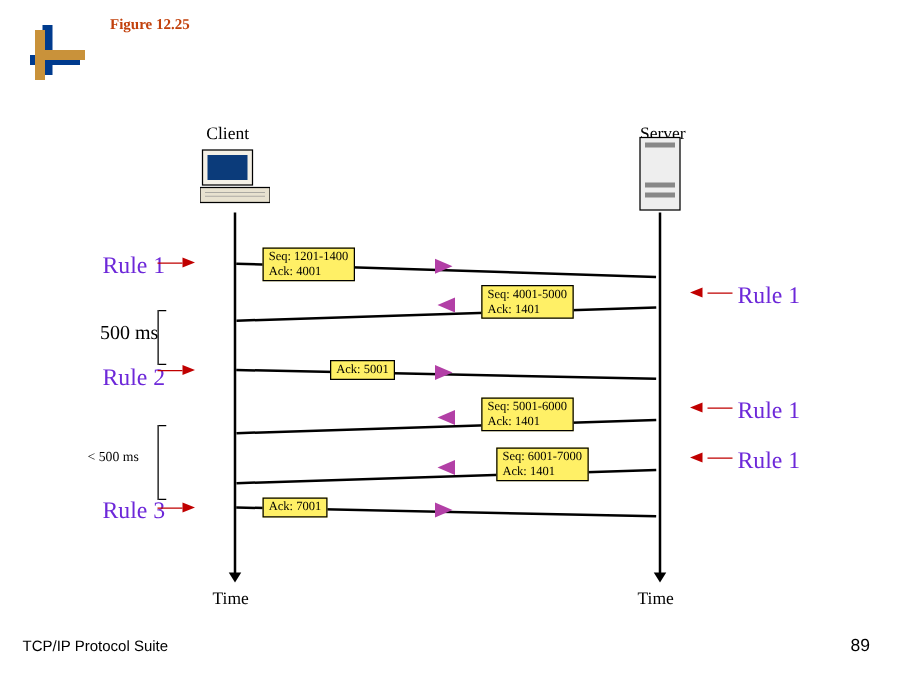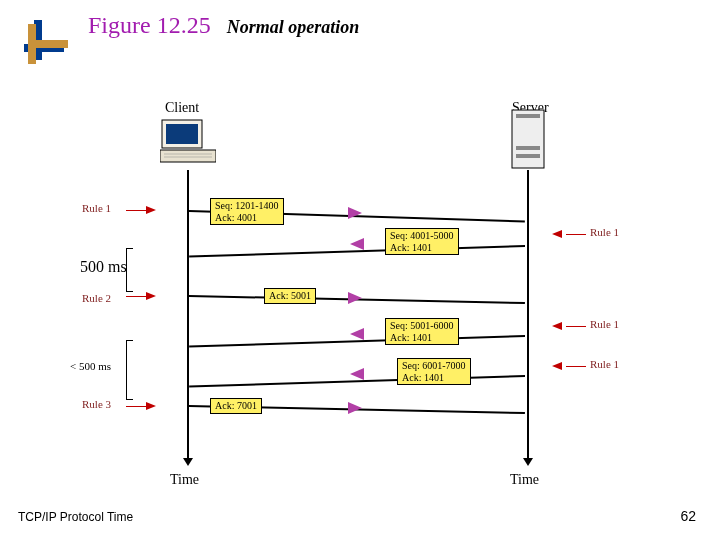--- a/index.html
+++ b/index.html
@@ -13,21 +13,21 @@
     overflow: hidden;
   }
   .title-row {
     position: absolute;
     top: 12px;
     left: 88px;
     display: flex;
     align-items: baseline;
     gap: 16px;
   }
-  .fig-num { color: #a21caf; font-weight: normal; font-size: 24px; }
+  .fig-num { color: #c2410c; font-weight: bold; font-size: 12px; }
   .fig-title { font-style: italic; font-weight: bold; font-size: 18px; }
   .bullet-deco {
     position: absolute;
     top: 24px; left: 28px;
     width: 40px; height: 40px;
   }
   .bullet-deco .bar1 { position:absolute; left:0; top:0; width:8px; height:40px; background:#c9923a; }
   .bullet-deco .bar2 { position:absolute; left:0; top:16px; width:40px; height:8px; background:#c9923a; }
   .bullet-deco .bar3 { position:absolute; left:6px; top:-4px; width:8px; height:40px; background:#003b8e; }
   .bullet-deco .bar4 { position:absolute; left:-4px; top:20px; width:40px; height:8px; background:#003b8e; }
@@ -54,21 +54,21 @@
   }
   .arrow-line { position:absolute; height:2px; background:#000; }
   .arrow-head-r {
     position:absolute; width:0;height:0;
     border-top:6px solid transparent;border-bottom:6px solid transparent;border-left:14px solid #b23fa6;
   }
   .arrow-head-l {
     position:absolute; width:0;height:0;
     border-top:6px solid transparent;border-bottom:6px solid transparent;border-right:14px solid #b23fa6;
   }
-  .rule-lbl { position:absolute; color:#7f1d1d; font-size:11px; }
+  .rule-lbl { position:absolute; color:#6d28d9; font-size:19px; }
   .red-arrow {
     position:absolute; width:0;height:0;
     border-top:4px solid transparent;border-bottom:4px solid transparent;
   }
   .red-arrow.right { border-left:10px solid #c00000; }
   .red-arrow.left  { border-right:10px solid #c00000; }
   .red-stem { position:absolute; height:1px; background:#c00000; width:20px; }
   .bracket { position:absolute; border-left:1px solid #000; width:6px; }
   .bracket::before,.bracket::after{content:"";position:absolute;left:0;width:6px;height:1px;background:#000;}
   .bracket::before{top:0;} .bracket::after{bottom:0;}
@@ -82,21 +82,20 @@
 
 <div class="bullet-deco">
   <div class="bar3"></div>
     <div class="bar4"></div>
     <div class="bar1"></div>
     <div class="bar2"></div>
 </div>
 
 <div class="title-row">
   <span class="fig-num">Figure 12.25</span>
-  <span class="fig-title">Normal operation</span>
 </div>
 
 <div class="stage">
 
   <div class="label" style="left:75px; top:0;">Client</div>
   <div class="label" style="left:422px; top:0;">Server</div>
 
   <div class="computer" style="left:70px; top:18px;">
     <svg width="56" height="48">
       <rect x="2" y="2" width="40" height="28" fill="#f4f0e6" stroke="#000"></rect>
@@ -164,14 +163,14 @@
   <div class="red-stem" style="left:476px; top:266px;"></div>
     <div class="red-arrow left" style="left:462px; top:262px;"></div>
 
   <div class="bracket" style="left:36px; top:148px; height:44px;"></div>
   <div class="label" style="left:-10px; top:158px; font-size:16px;">500 ms</div>
   <div class="bracket" style="left:36px; top:240px; height:60px;"></div>
   <div class="label" style="left:-20px; top:260px; font-size:11px;">&lt; 500 ms</div>
 
 </div>
 
-<div id="footer-left">TCP/IP Protocol Time</div>
-<div id="footer-right">62</div>
+<div id="footer-left">TCP/IP Protocol Suite</div>
+<div id="footer-right">89</div>
 
 </body></html>

